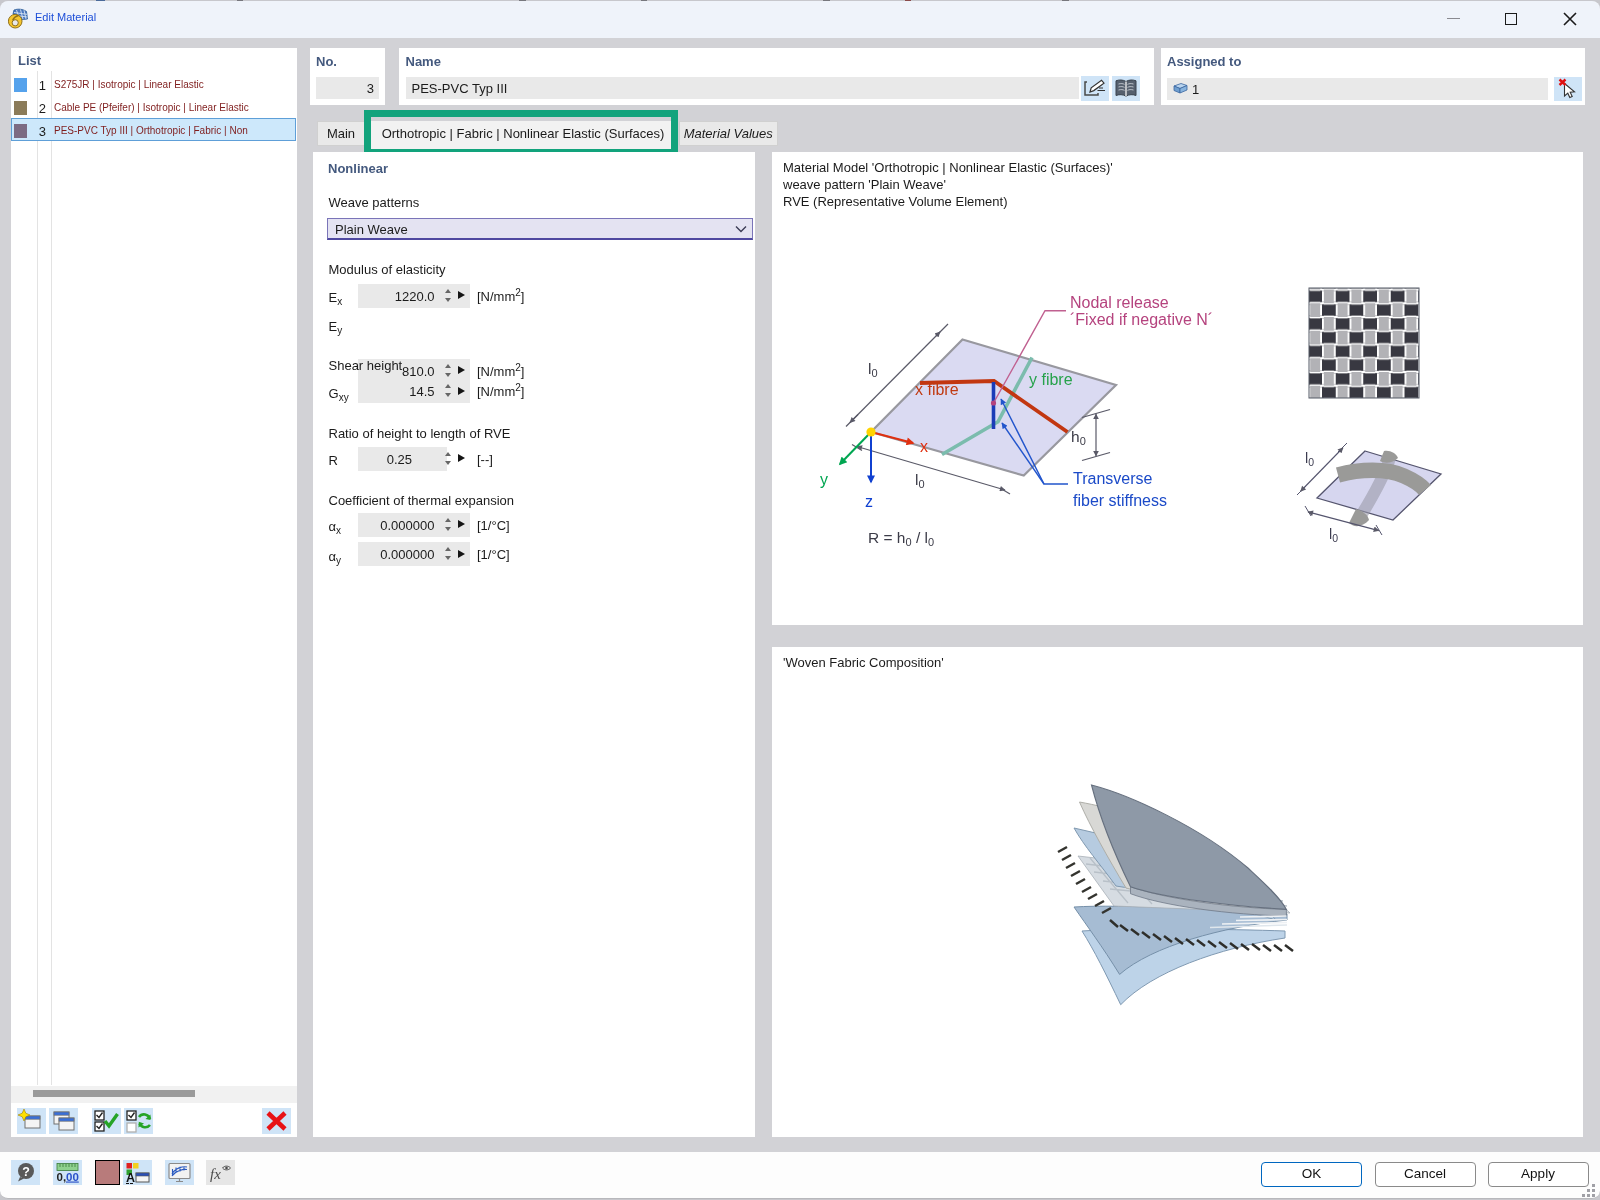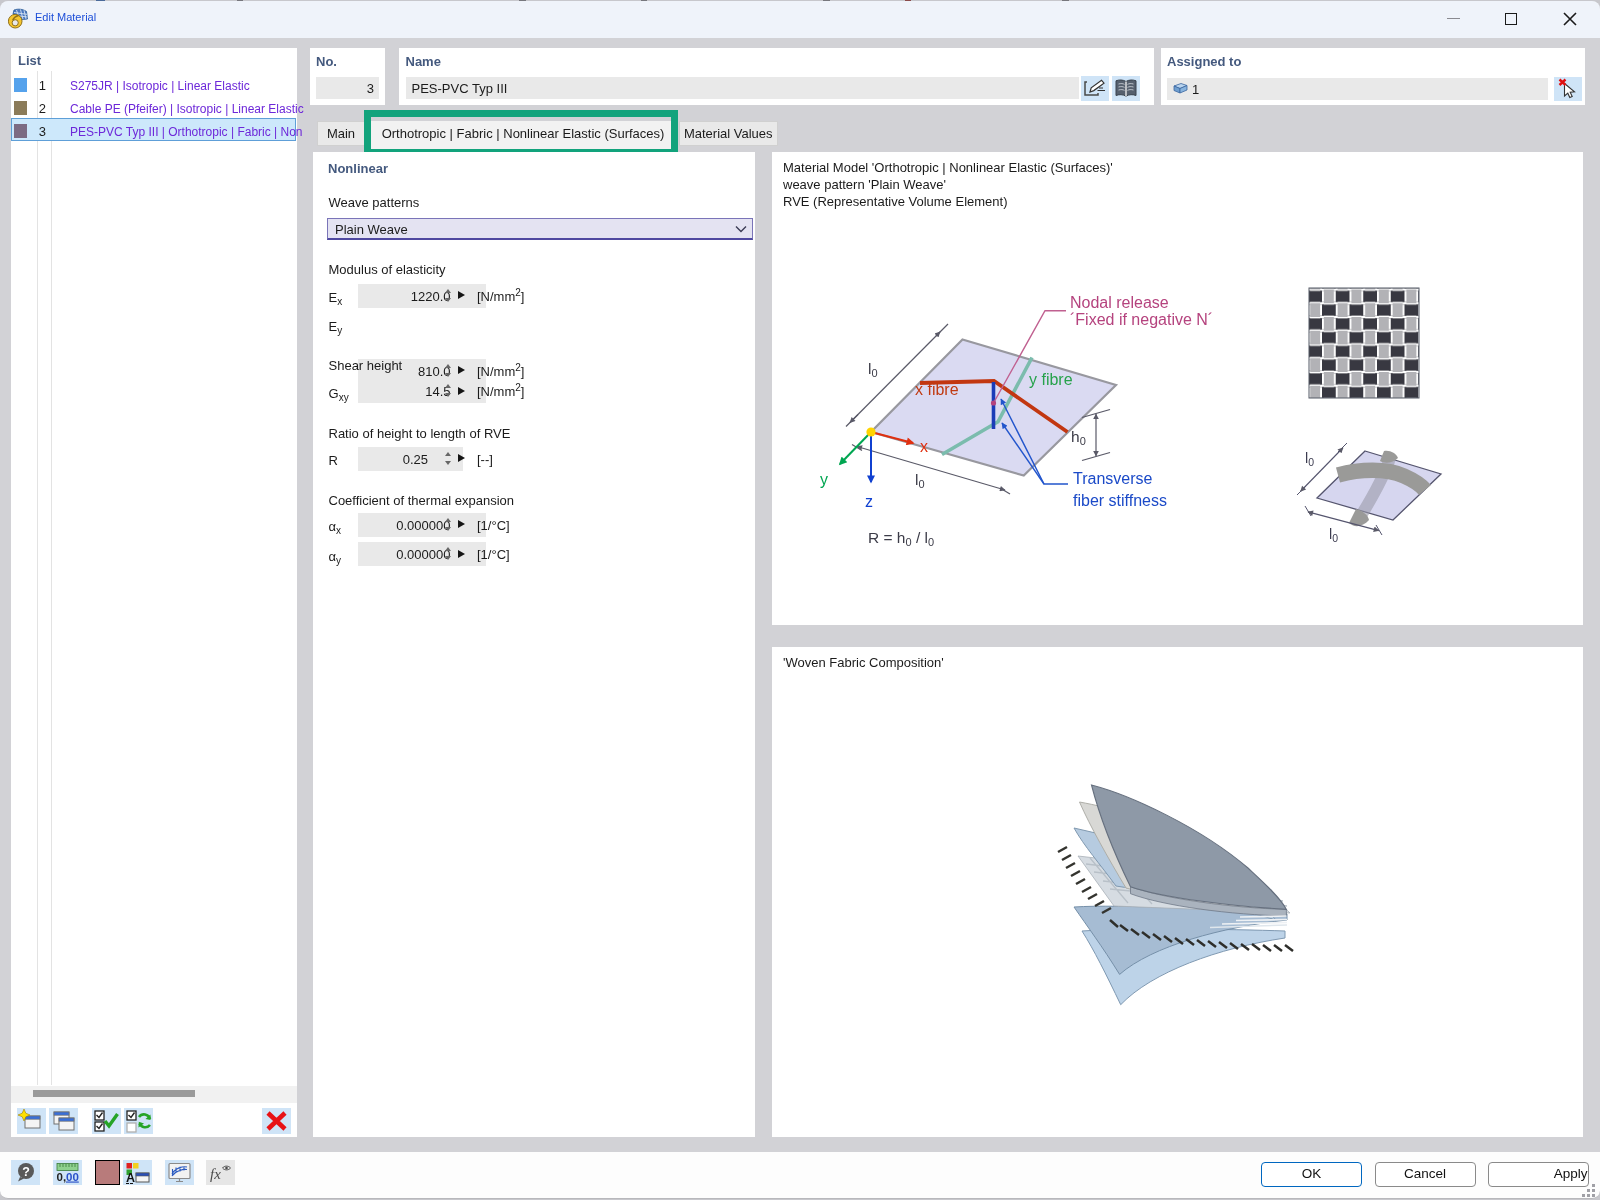--- a/index.html
+++ b/index.html
@@ -1,27 +1,27 @@
 <!DOCTYPE html>
 <html><head>
 <meta charset="utf-8">
 <style>
   html,body{margin:0;padding:0;width:1600px;height:1200px;overflow:hidden;background:#c7c7cc;font-family:"Liberation Sans",sans-serif;}
   .abs{position:absolute;}
   .panel{position:absolute;background:#ffffff;}
   .hdr{font-weight:bold;font-size:13px;color:#44597e;}
   .t13{font-size:13px;color:#1b1b1b;}
-  .t12{font-size:12px;color:#6d28d9;margin-left:16px;}
+  .t12{font-size:10px;color:#7f1d1d;}
   .inp{position:absolute;background:#e9e9e9;font-size:13px;color:#1b1b1b;}
   .btnblue{position:absolute;background:#cfe4f7;}
   .spin{position:absolute;width:12px;}
   .spin .u{width:0;height:0;border-left:3.5px solid transparent;border-right:3.5px solid transparent;border-bottom:4px solid #666;margin:0 auto 5px auto;}
   .spin .d{width:0;height:0;border-left:3.5px solid transparent;border-right:3.5px solid transparent;border-top:4px solid #666;margin:0 auto;}
   .tri{position:absolute;width:0;height:0;border-top:4.5px solid transparent;border-bottom:4.5px solid transparent;border-left:7px solid #151515;}
-  .field{position:absolute;height:24px;background:#e9e9e9;padding-left:16px;}
+  .field{position:absolute;height:24px;background:#e9e9e9;}
   .fval{position:absolute;right:35px;top:5px;font-size:13px;color:#1b1b1b;}
   .funit{position:absolute;font-size:13px;color:#1b1b1b;left:119px;top:5px;white-space:nowrap;}
   .flab{position:absolute;left:328.5px;font-size:13px;color:#1b1b1b;}
   .slab{position:absolute;left:328.5px;font-size:13px;color:#1b1b1b;}
   sub.s{font-size:10px;vertical-align:-3px;line-height:0;}
   sup.s{font-size:10px;vertical-align:5px;line-height:0;}
 </style>
 </head>
 <body>
 
@@ -146,21 +146,21 @@
 <svg class="abs" style="left:1554px;top:77px;" width="28" height="24" viewBox="0 0 28 24">
   <path d="M10.5 6.5 L10.5 19 L13.8 16.2 L15.8 20.6 L18.2 19.5 L16.2 15.2 L20.5 14.8 Z" fill="#fff" stroke="#333" stroke-width="1.1"></path>
   <path d="M5.5 2.5 L11.5 8 M11.5 2.5 L5.5 8" stroke="#e01010" stroke-width="2.4"></path>
 </svg>
 
 <div class="abs" style="left:317px;top:121px;width:48px;height:25px;background:#e9e9e9;border:1px solid #d0d0d0;box-sizing:border-box;"></div>
 <div class="abs t13" style="left:317px;top:126px;width:48px;text-align:center;">Main</div>
 <div class="abs" style="left:369px;top:121px;width:308px;height:29px;background:#f2f2f2;"></div>
 <div class="abs t13" style="left:369px;top:126px;width:308px;text-align:center;white-space:nowrap;">Orthotropic | Fabric | Nonlinear Elastic (Surfaces)</div>
 <div class="abs" style="left:679px;top:121px;width:98.5px;height:25px;background:#e9e9e9;border:1px solid #d0d0d0;box-sizing:border-box;"></div>
-<div class="abs t13" style="left:679px;top:126px;width:98.5px;text-align:center;">Material Values</div>
+<div class="abs t13" style="left:679px;top:126px;width:98.5px;text-align:center;font-style:italic;">Material Values</div>
 
 <div class="abs" style="left:364px;top:110px;width:313.5px;height:46px;border:7px solid #12a37c;box-sizing:border-box;"></div>
 
 <div class="panel" style="left:313px;top:152px;width:442px;height:985px;"></div>
 <div class="abs hdr" style="left:328px;top:161px;">Nonlinear</div>
 <div class="abs t13" style="left:328.5px;top:195px;">Weave patterns</div>
 <div class="abs" style="left:327px;top:218px;width:425.5px;height:21.5px;background:#e4e3f2;border:1px solid #7a74b8;border-bottom:2px solid #4f48a0;box-sizing:border-box;"></div>
 <div class="abs t13" style="left:335px;top:221.5px;">Plain Weave</div>
 <svg class="abs" style="left:735px;top:225px;" width="12" height="8" viewBox="0 0 12 8">
     <path d="M1 1.5 L6 6.5 L11 1.5" stroke="#3c3c55" stroke-width="1.4" fill="none"></path>
@@ -406,21 +406,21 @@
   <path d="M12 18.5 L17 18.5 M14.5 18.5 L14.5 21 M11 21.5 L18 21.5" stroke="#8a8a8a" stroke-width="1.2"></path>
 </svg>
 <svg class="abs" style="left:206px;top:1160px;" width="29" height="25" viewBox="0 0 29 25">
   <text x="4" y="19" font-size="15" font-style="italic" fill="#4a4a4a" font-family="Liberation Serif">fx</text>
   <path d="M16.5 8 C 18.5 5.5 22.5 5.5 24.5 8 C 22.5 10.5 18.5 10.5 16.5 8 Z" fill="none" stroke="#4a4a4a" stroke-width="1"></path>
   <circle cx="20.5" cy="8" r="1.3" fill="#4a4a4a"></circle>
 </svg>
 
 <div class="abs" style="left:1261px;top:1162px;width:101px;height:24.5px;background:#fff;border:1.4px solid #0067c0;border-radius:4px;box-sizing:border-box;font-size:13.5px;color:#111;text-align:center;line-height:22px;">OK</div>
 <div class="abs" style="left:1374.5px;top:1162px;width:101px;height:24.5px;background:#fff;border:1px solid #8a8a8a;border-radius:4px;box-sizing:border-box;font-size:13.5px;color:#111;text-align:center;line-height:22.5px;">Cancel</div>
-<div class="abs" style="left:1487.5px;top:1162px;width:101px;height:24.5px;background:#fff;border:1px solid #8a8a8a;border-radius:4px;box-sizing:border-box;font-size:13.5px;color:#111;text-align:right;line-height:22.5px;">Apply</div>
+<div class="abs" style="left:1487.5px;top:1162px;width:101px;height:24.5px;background:#fff;border:1px solid #8a8a8a;border-radius:4px;box-sizing:border-box;font-size:13.5px;color:#111;text-align:center;line-height:22.5px;">Apply</div>
 <svg class="abs" style="left:1582px;top:1184px;" width="14" height="14" viewBox="0 0 14 14">
   <g fill="#a0a0a6">
       <rect x="10" y="0" width="3" height="3"></rect>
       <rect x="10" y="5" width="3" height="3"></rect>
       <rect x="5" y="5" width="3" height="3"></rect>
       <rect x="10" y="10" width="3" height="3"></rect>
       <rect x="5" y="10" width="3" height="3"></rect>
       <rect x="0" y="10" width="3" height="3"></rect>
     </g>
 </svg>

